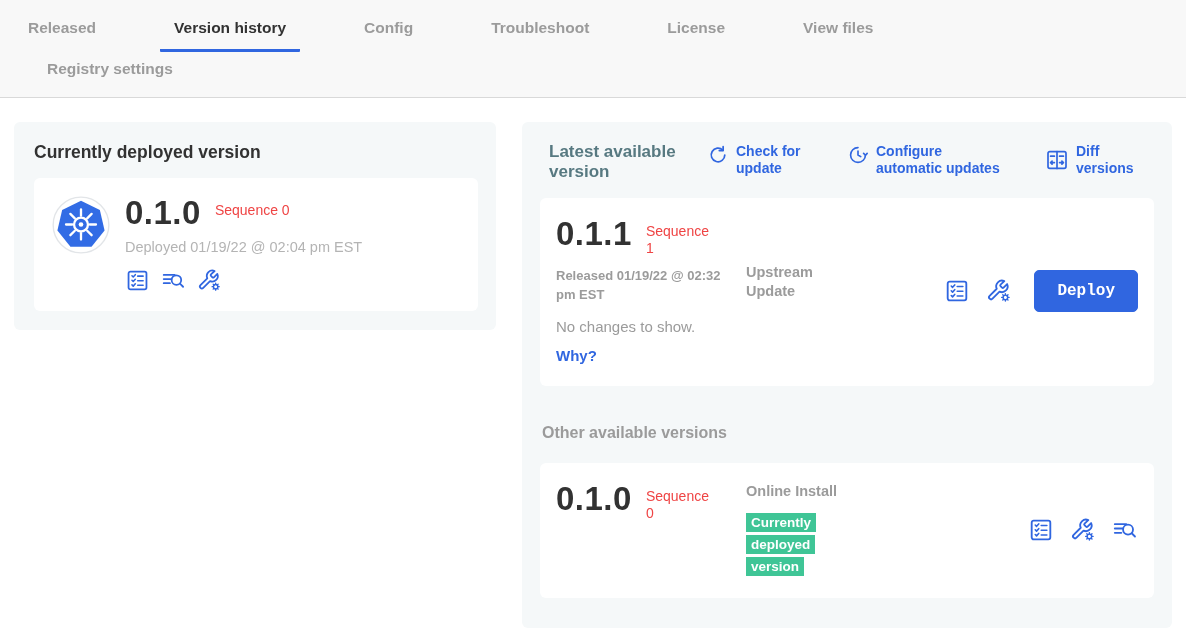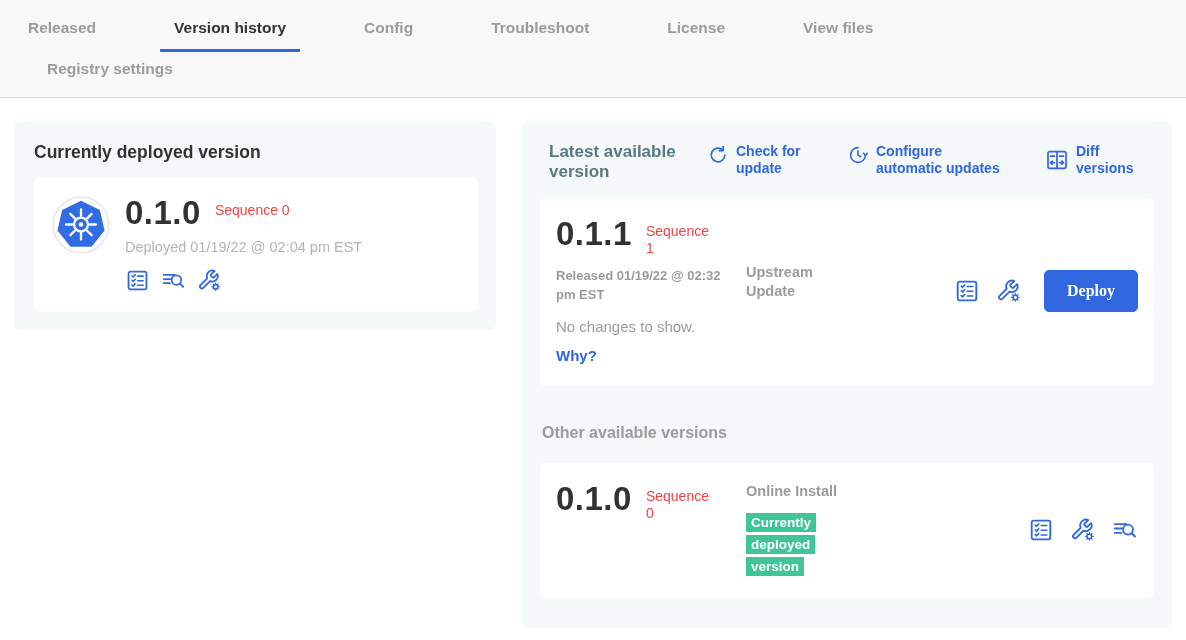--- a/index.html
+++ b/index.html
@@ -50,21 +50,21 @@
   .version-card { background:#ffffff; border-radius:6px; padding:19px 16px 21px 16px; display:flex; align-items:flex-start; }
   .card-latest { margin-top:16px; }
   .col-version { width:190px; flex:none; }
   .released-at { margin-top:9px; width:176px; font-size:13px; line-height:19px; font-weight:700; color:#9b9b9b; }
   .changes-text { margin-top:14px; font-size:15px; color:#9b9b9b; }
   .why-link { margin-top:12px; font-size:15px; font-weight:700; color:#3066e0; cursor:pointer; display:inline-block; }
   .col-source { width:100px; flex:none; font-size:14.5px; line-height:19px; font-weight:700; color:#9b9b9b; }
   .col-source.pushed { margin-top:46px; }
   .col-actions { margin-left:auto; align-self:center; display:flex; align-items:center; gap:16px; color:#3066e0; }
   .col-actions .icn { width:26px; height:26px; display:inline-flex; cursor:pointer; }
-  .btn { font-family:Liberation Serif, serif; font-size:16px; font-weight:700; border-radius:5px; cursor:pointer; }
+  .btn { font-family:Liberation Mono, monospace; font-size:16px; font-weight:700; border-radius:5px; cursor:pointer; }
   .btn-primary { background:#3066e0; color:#ffffff; border:1px solid #3066e0; padding:11px 22px; margin-left:6px; }
   .btn-secondary { background:#ffffff; color:#3066e0; border:1.5px solid #3066e0; padding:12px 22px; margin-left:4px; }
 
   .others-title { margin:38px 0 0 2px; font-size:16px; font-weight:700; color:#9b9b9b; }
   .card-other { margin-top:21px; }
 
   .status-badge-wrap { margin-top:10px; width:72px; line-height:21px; }
   .status-badge { background:#3fc596; color:#ffffff; font-size:13.5px; font-weight:700;
     padding:2px 5px; -webkit-box-decoration-break:clone; box-decoration-break:clone; }
 </style>

